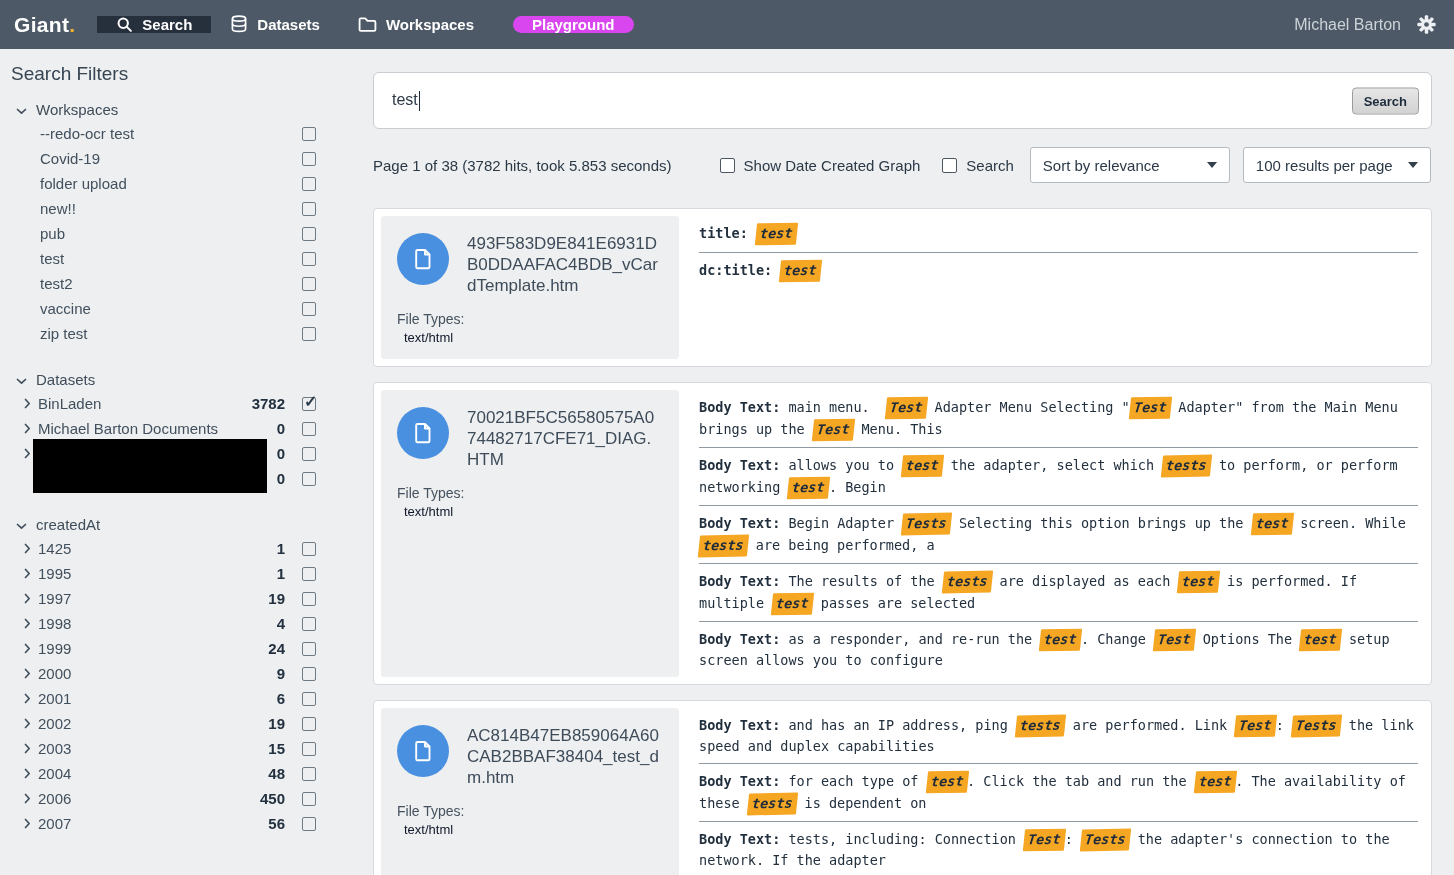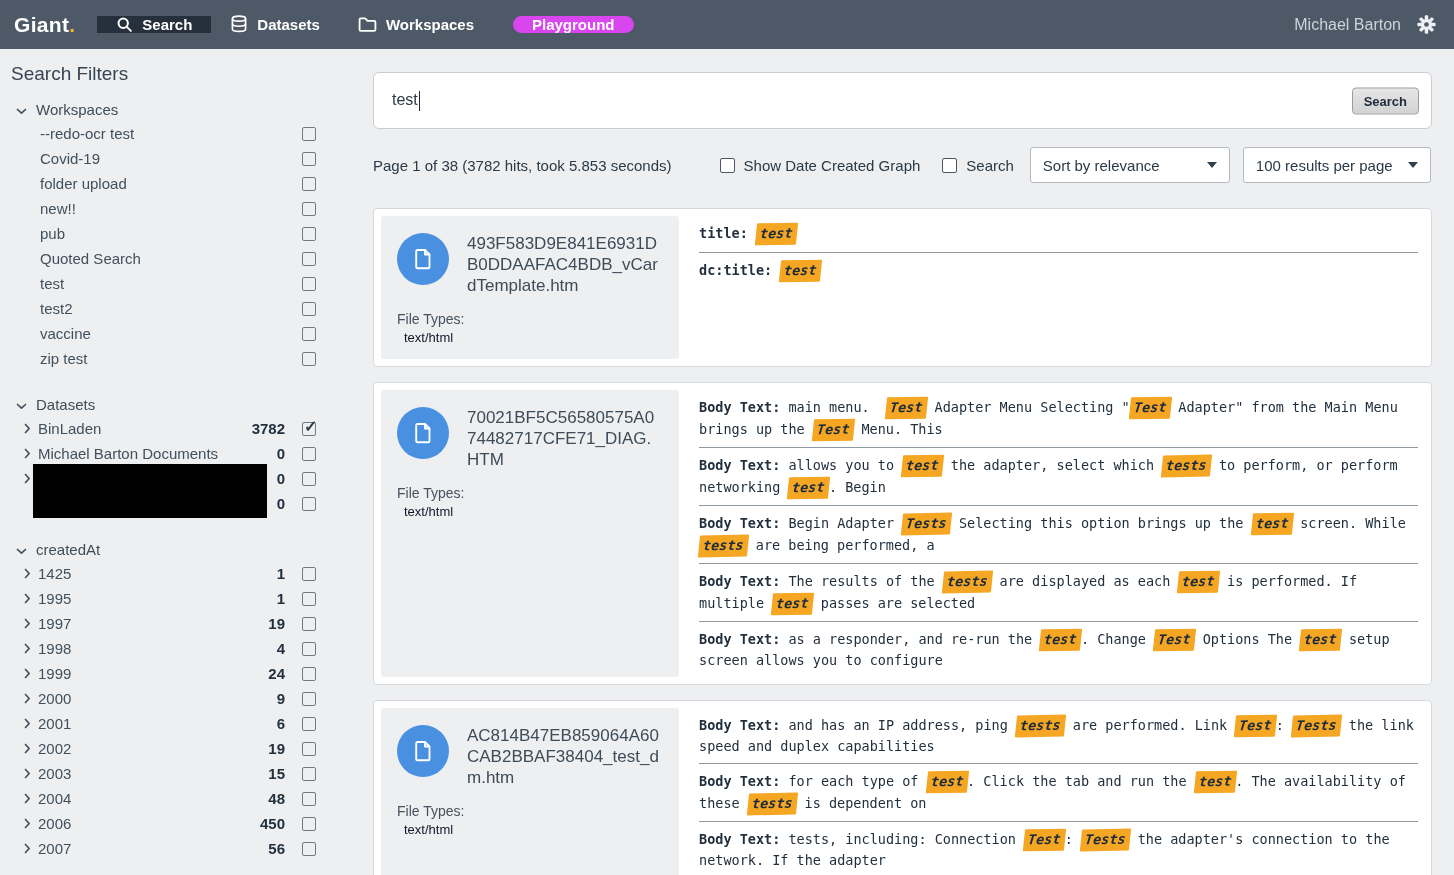--- a/index.html
+++ b/index.html
@@ -177,24 +177,20 @@
             </div>
             <div class="side-row ws">
               <span class="lbl">new!!</span>
               <span class="cb"></span>
             </div>
             <div class="side-row ws">
               <span class="lbl">pub</span>
               <span class="cb"></span>
             </div>
             <div class="side-row ws">
-              <span class="lbl">Quoted Search</span>
-              <span class="cb"></span>
-            </div>
-            <div class="side-row ws">
               <span class="lbl">test</span>
               <span class="cb"></span>
             </div>
             <div class="side-row ws">
               <span class="lbl">test2</span>
               <span class="cb"></span>
             </div>
             <div class="side-row ws">
               <span class="lbl">vaccine</span>
               <span class="cb"></span>

